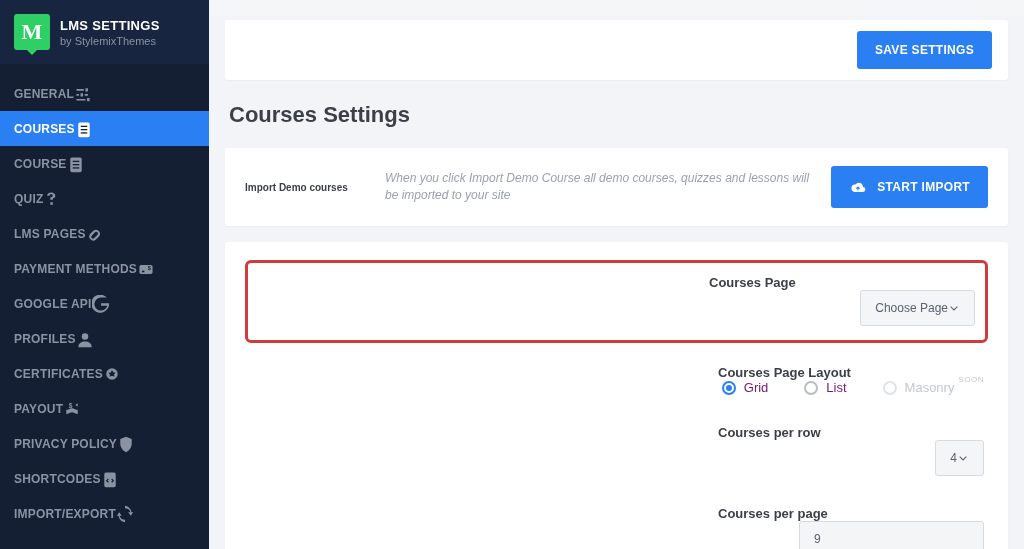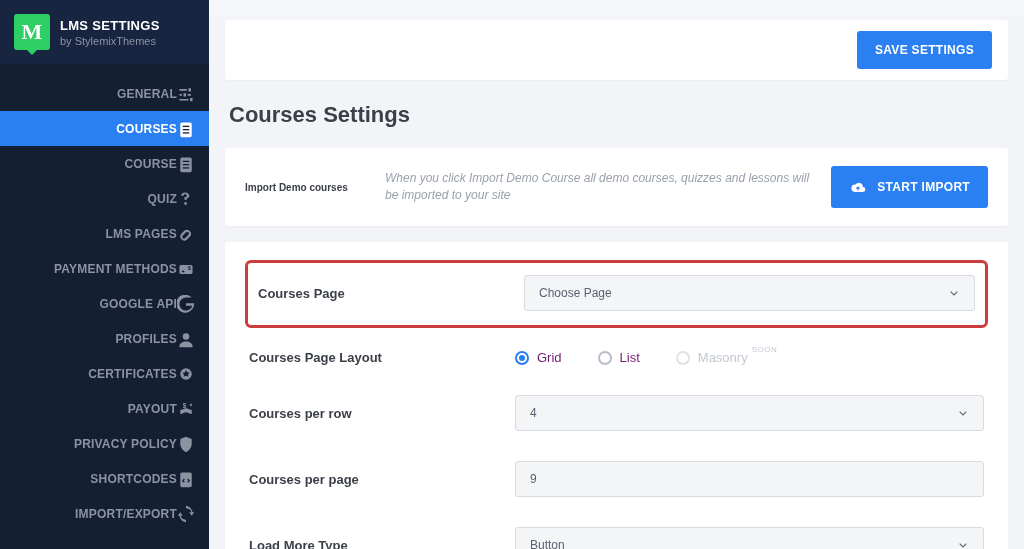--- a/index.html
+++ b/index.html
@@ -21,21 +21,21 @@
 .logo::after {
   content: ""; position: absolute; bottom: -5px; left: 50%; transform: translateX(-50%);
   border-left: 6px solid transparent; border-right: 6px solid transparent; border-top: 6px solid #2ecf65;
 }
 .sidebar-title { margin-left: 10px; color: #fff; }
 .sidebar-title .t1 { font-size: 13px; font-weight: 700; letter-spacing: .3px; }
 .sidebar-title .t2 { font-size: 11px; color: #8b93a3; margin-top: 2px; }
 
 .sidebar-nav { flex: 1; padding-top: 12px; }
 .nav-item {
-  height: 35px; display: flex; align-items: center; justify-content: flex-end;
+  height: 35px; display: flex; align-items: center; justify-content: flex-start;
   padding: 0 14px; color: #8b93a3; font-size: 12px; font-weight: 700; letter-spacing: .2px;
   cursor: pointer;
 }
 .nav-item.active { background: #2a7ff3; color: #ffffff; }
 
 .main {
   position: absolute; left: 209px; top: 16px; right: 0; height: 549px; overflow: hidden;
   background: #f3f4f7; padding: 0 16px 16px 16px;
 }
 
@@ -61,21 +61,21 @@
 .import-desc { flex: 1; font-size: 12px; color: #9aa1ad; font-style: italic; line-height: 1.4; }
 
 .section-heading {
   font-size: 11px; font-weight: 700; letter-spacing: 1px; color: #9aa1ad; margin: 2px 0 10px;
 }
 
 .highlight-box {
   border: 3px solid #cd3d3d; border-radius: 6px; padding: 12px 10px 14px; margin-bottom: 10px;
 }
 .form-row {
-  display: flex; align-items: center; padding: 12px 4px;
+  display: flex; align-items: flex-end; padding: 12px 4px; flex-direction: column;
 }
 .form-row + .form-row { margin-top: 6px; }
 .form-label {
   width: 266px; font-size: 13px; font-weight: 700; color: #3b3f48;
 }
 .form-control { flex: 1; }
 
 .select {
   display: flex; align-items: center; justify-content: space-between;
   background: #f4f5f7; border: 1px solid #d7dbe1; border-radius: 3px;

